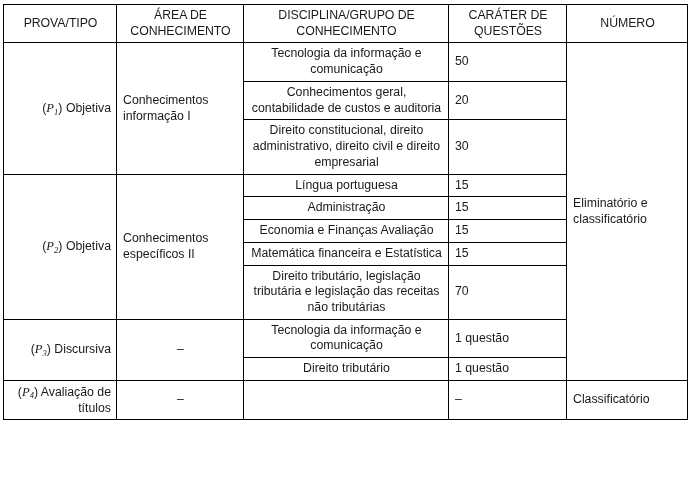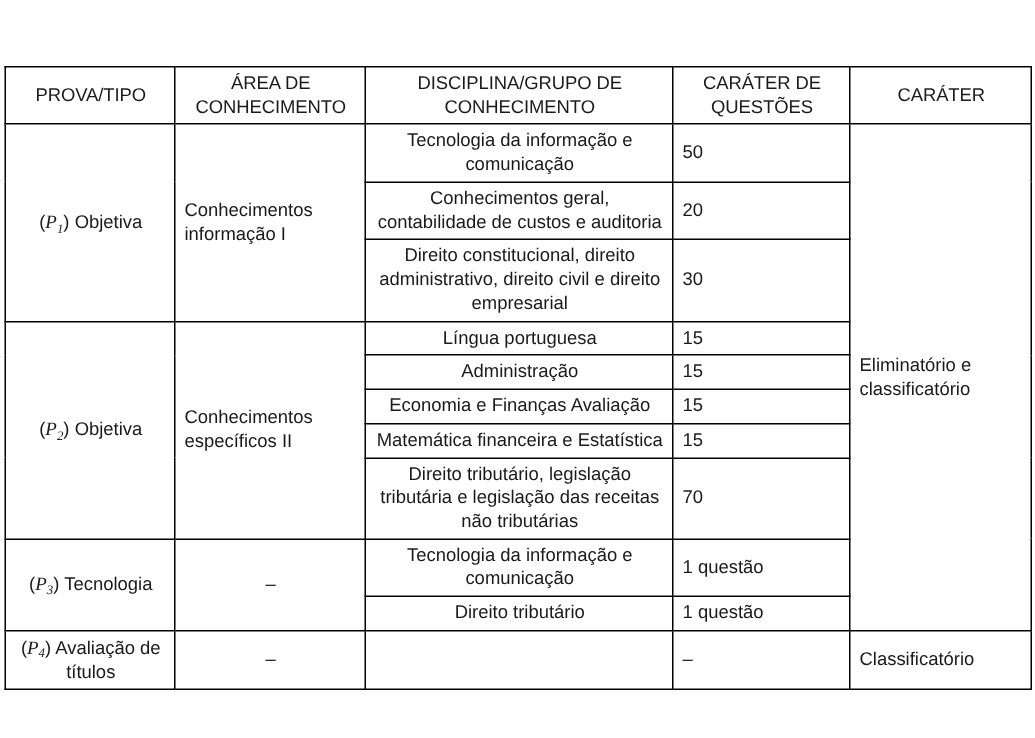--- a/index.html
+++ b/index.html
@@ -11,21 +11,20 @@
     width: 690px;
     height: 492px;
     font-family: "Liberation Sans", sans-serif;
     color: #1a1a1a;
     overflow: hidden;
   }
   .table-wrap {
     padding: 4px 3px 0 3px;
     box-sizing: border-box;
     width: 690px;
-    margin-top: 40px;
   }
   table.exam-table {
     border-collapse: collapse;
     table-layout: fixed;
     width: 684px;
     background: #ffffff;
   }
   table.exam-table td,
   table.exam-table th {
     border: 1px solid #000000;
@@ -47,21 +46,21 @@
   thead th {
     font-weight: bold;
     text-align: center;
     font-size: 12.4px;
     line-height: 1.22;
     letter-spacing: -0.05px;
     padding: 5px 3px 5px 3px;
     vertical-align: middle;
   }
   td.cell-prova {
-    text-align: center;
+    text-align: right;
     padding-left: 8px;
   }
   td.cell-area {
     text-align: left;
     padding-left: 9px;
   }
   td.cell-disciplina {
     text-align: center;
     padding-left: 7px;
     padding-top: 4px;
@@ -120,21 +119,21 @@
         </th>
         <th>
           <span>DISCIPLINA/GRUPO DE</span><br>
           <span>CONHECIMENTO</span>
         </th>
         <th>
           <span>CARÁTER DE</span><br>
           <span>QUESTÕES</span>
         </th>
         <th>
-          <span>CARÁTER</span>
+          <span>NÚMERO</span>
         </th>
       </tr>
     </thead>
     <tbody id="table-body">
         <tr>
           <td class="cell-prova" rowspan="3"><span><span class="paren">(</span><span class="prova-code">P<sub>1</sub></span><span class="paren">) </span></span><span>Objetiva</span></td>
           <td rowspan="3" class="cell-area">Conhecimentos informação I</td>
           <td class="cell-disciplina">Tecnologia da informação e comunicação</td>
           <td class="cell-numero">50</td>
           <td class="cell-carater" rowspan="10">Eliminatório e classificatório</td>
@@ -163,21 +162,21 @@
         </tr>
         <tr>
           <td class="cell-disciplina">Matemática financeira e Estatística</td>
           <td class="cell-numero">15</td>
         </tr>
         <tr>
           <td class="cell-disciplina">Direito tributário, legislação tributária e legislação das receitas não tributárias</td>
           <td class="cell-numero">70</td>
         </tr>
         <tr>
-          <td class="cell-prova" rowspan="2"><span><span class="paren">(</span><span class="prova-code">P<sub>3</sub></span><span class="paren">) </span></span><span>Tecnologia</span></td>
+          <td class="cell-prova" rowspan="2"><span><span class="paren">(</span><span class="prova-code">P<sub>3</sub></span><span class="paren">) </span></span><span>Discursiva</span></td>
           <td rowspan="2" class="dash">–</td>
           <td class="cell-disciplina">Tecnologia da informação e comunicação</td>
           <td class="cell-numero">1 questão</td>
         </tr>
         <tr>
           <td class="cell-disciplina">Direito tributário</td>
           <td class="cell-numero">1 questão</td>
         </tr>
         <tr>
           <td class="cell-prova" rowspan="1"><span><span class="paren">(</span><span class="prova-code">P<sub>4</sub></span><span class="paren">) </span></span><span>Avaliação de títulos</span></td>

